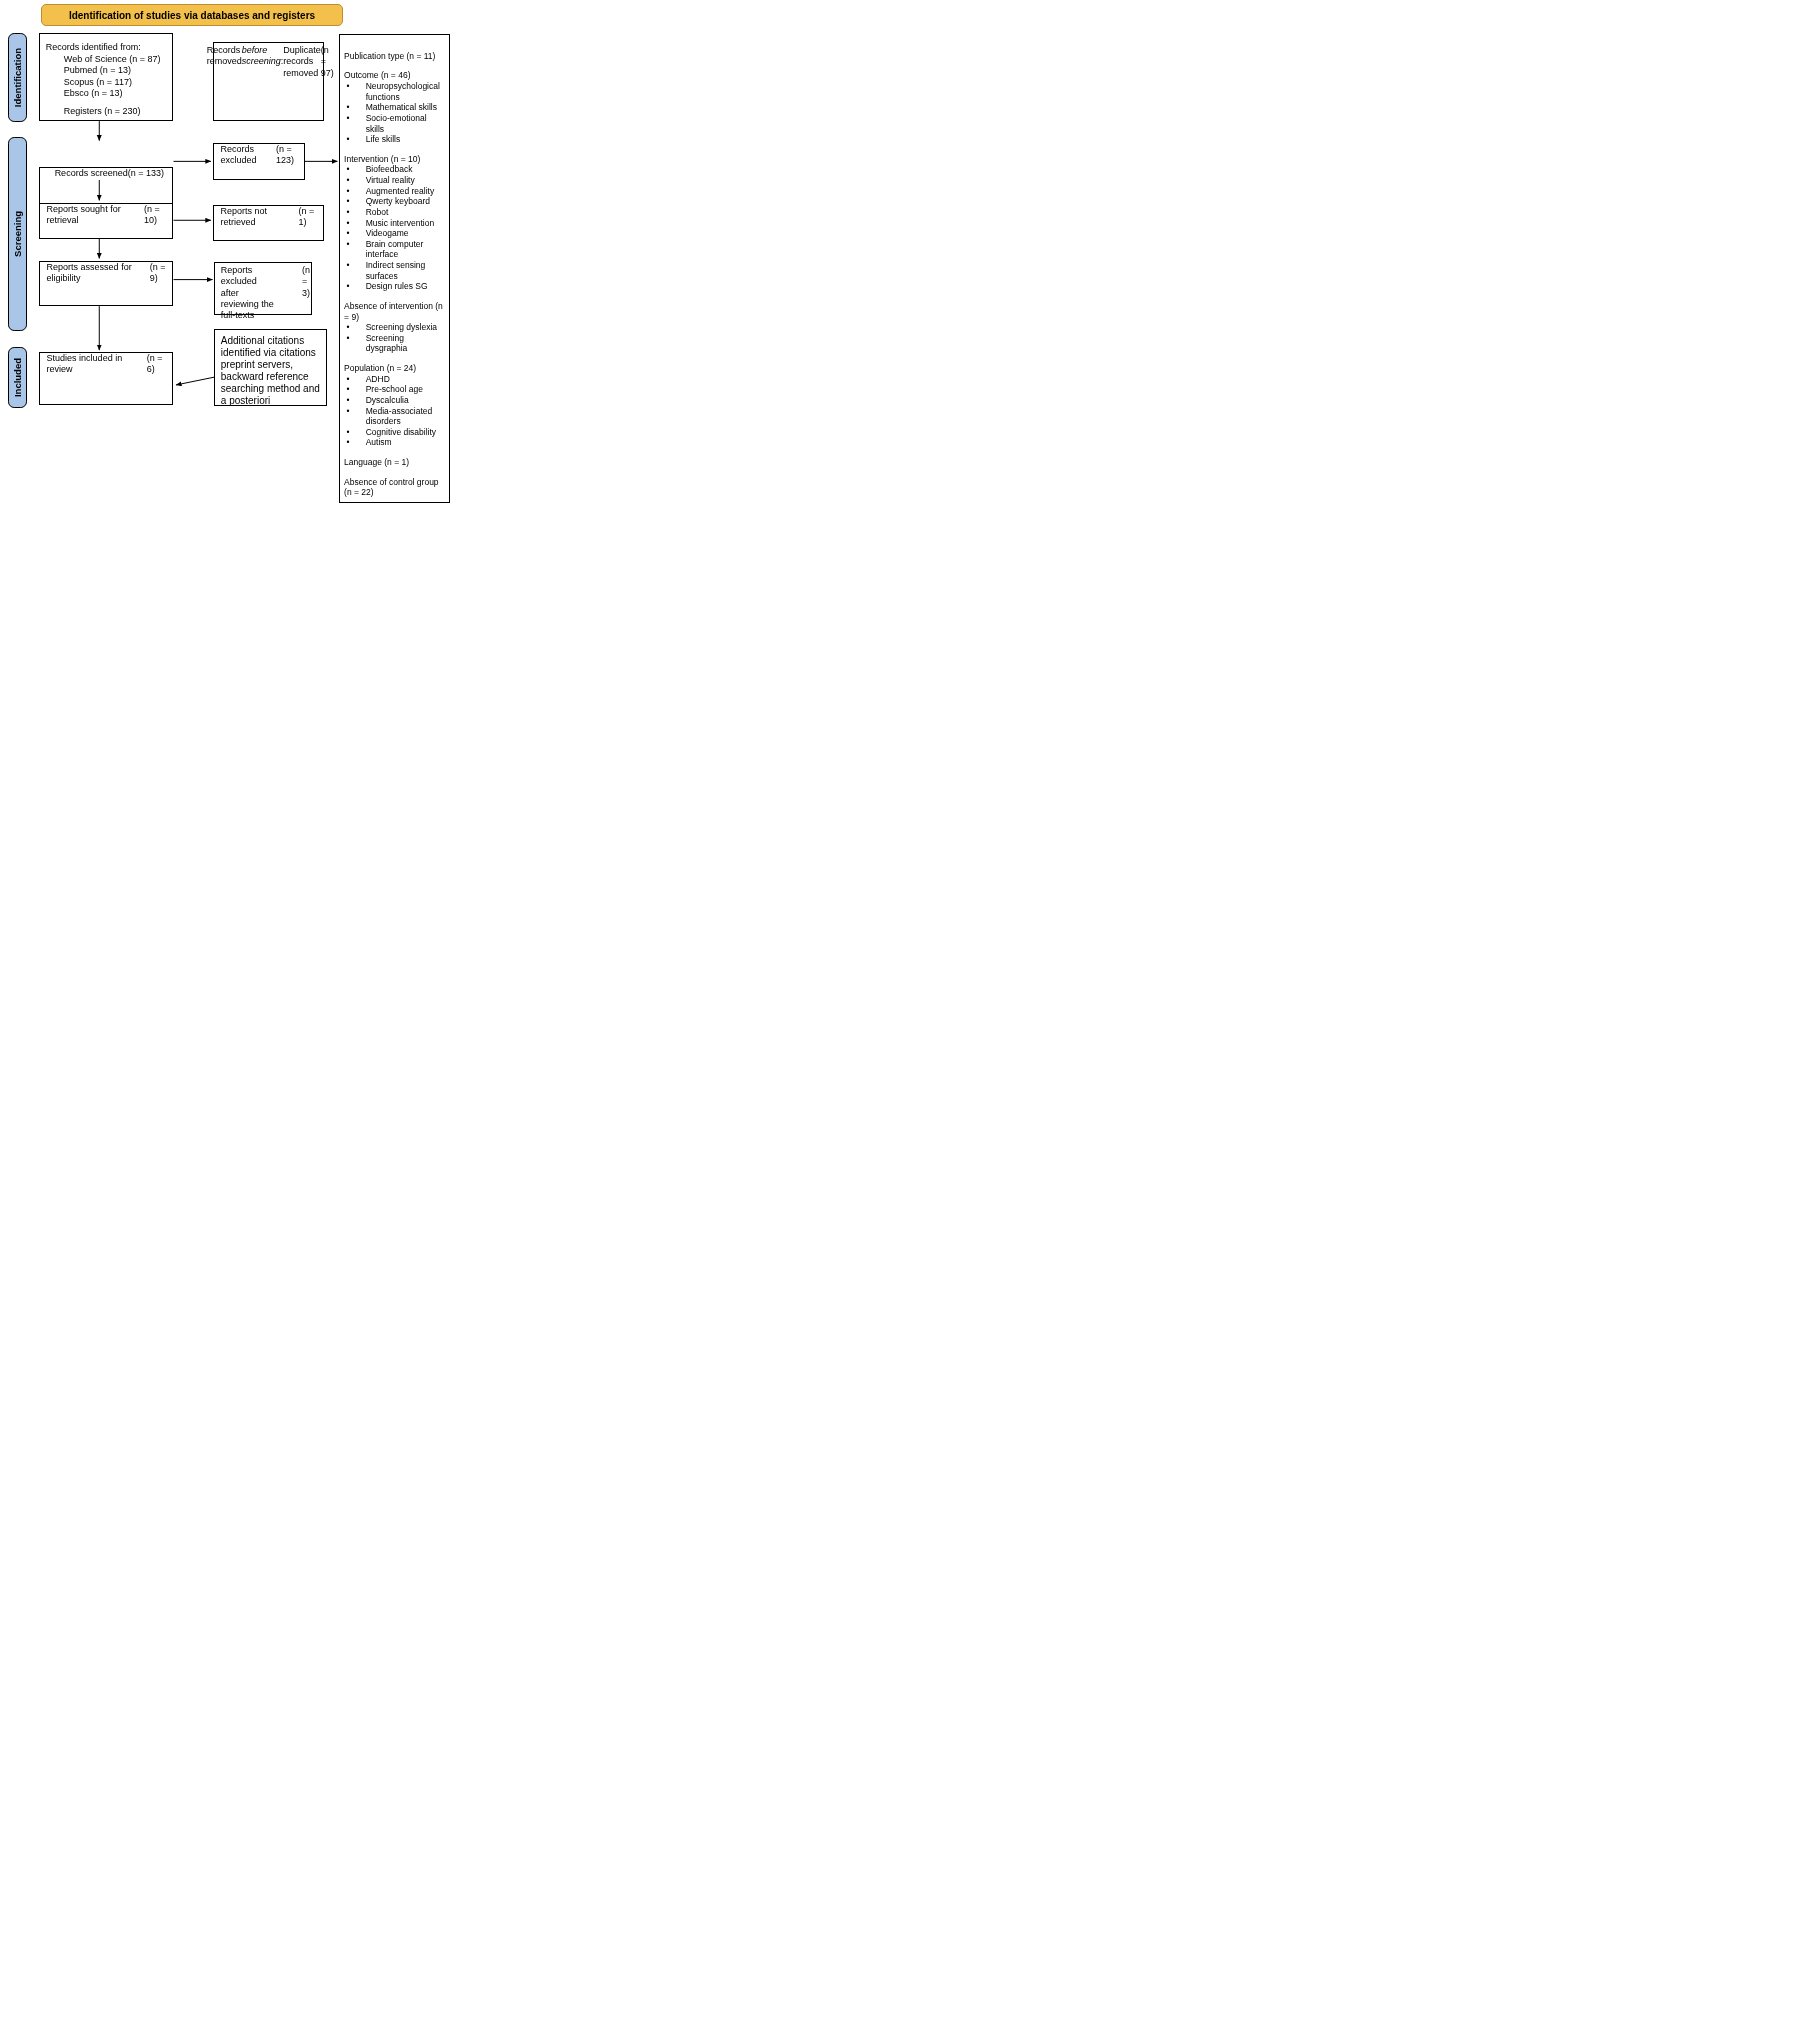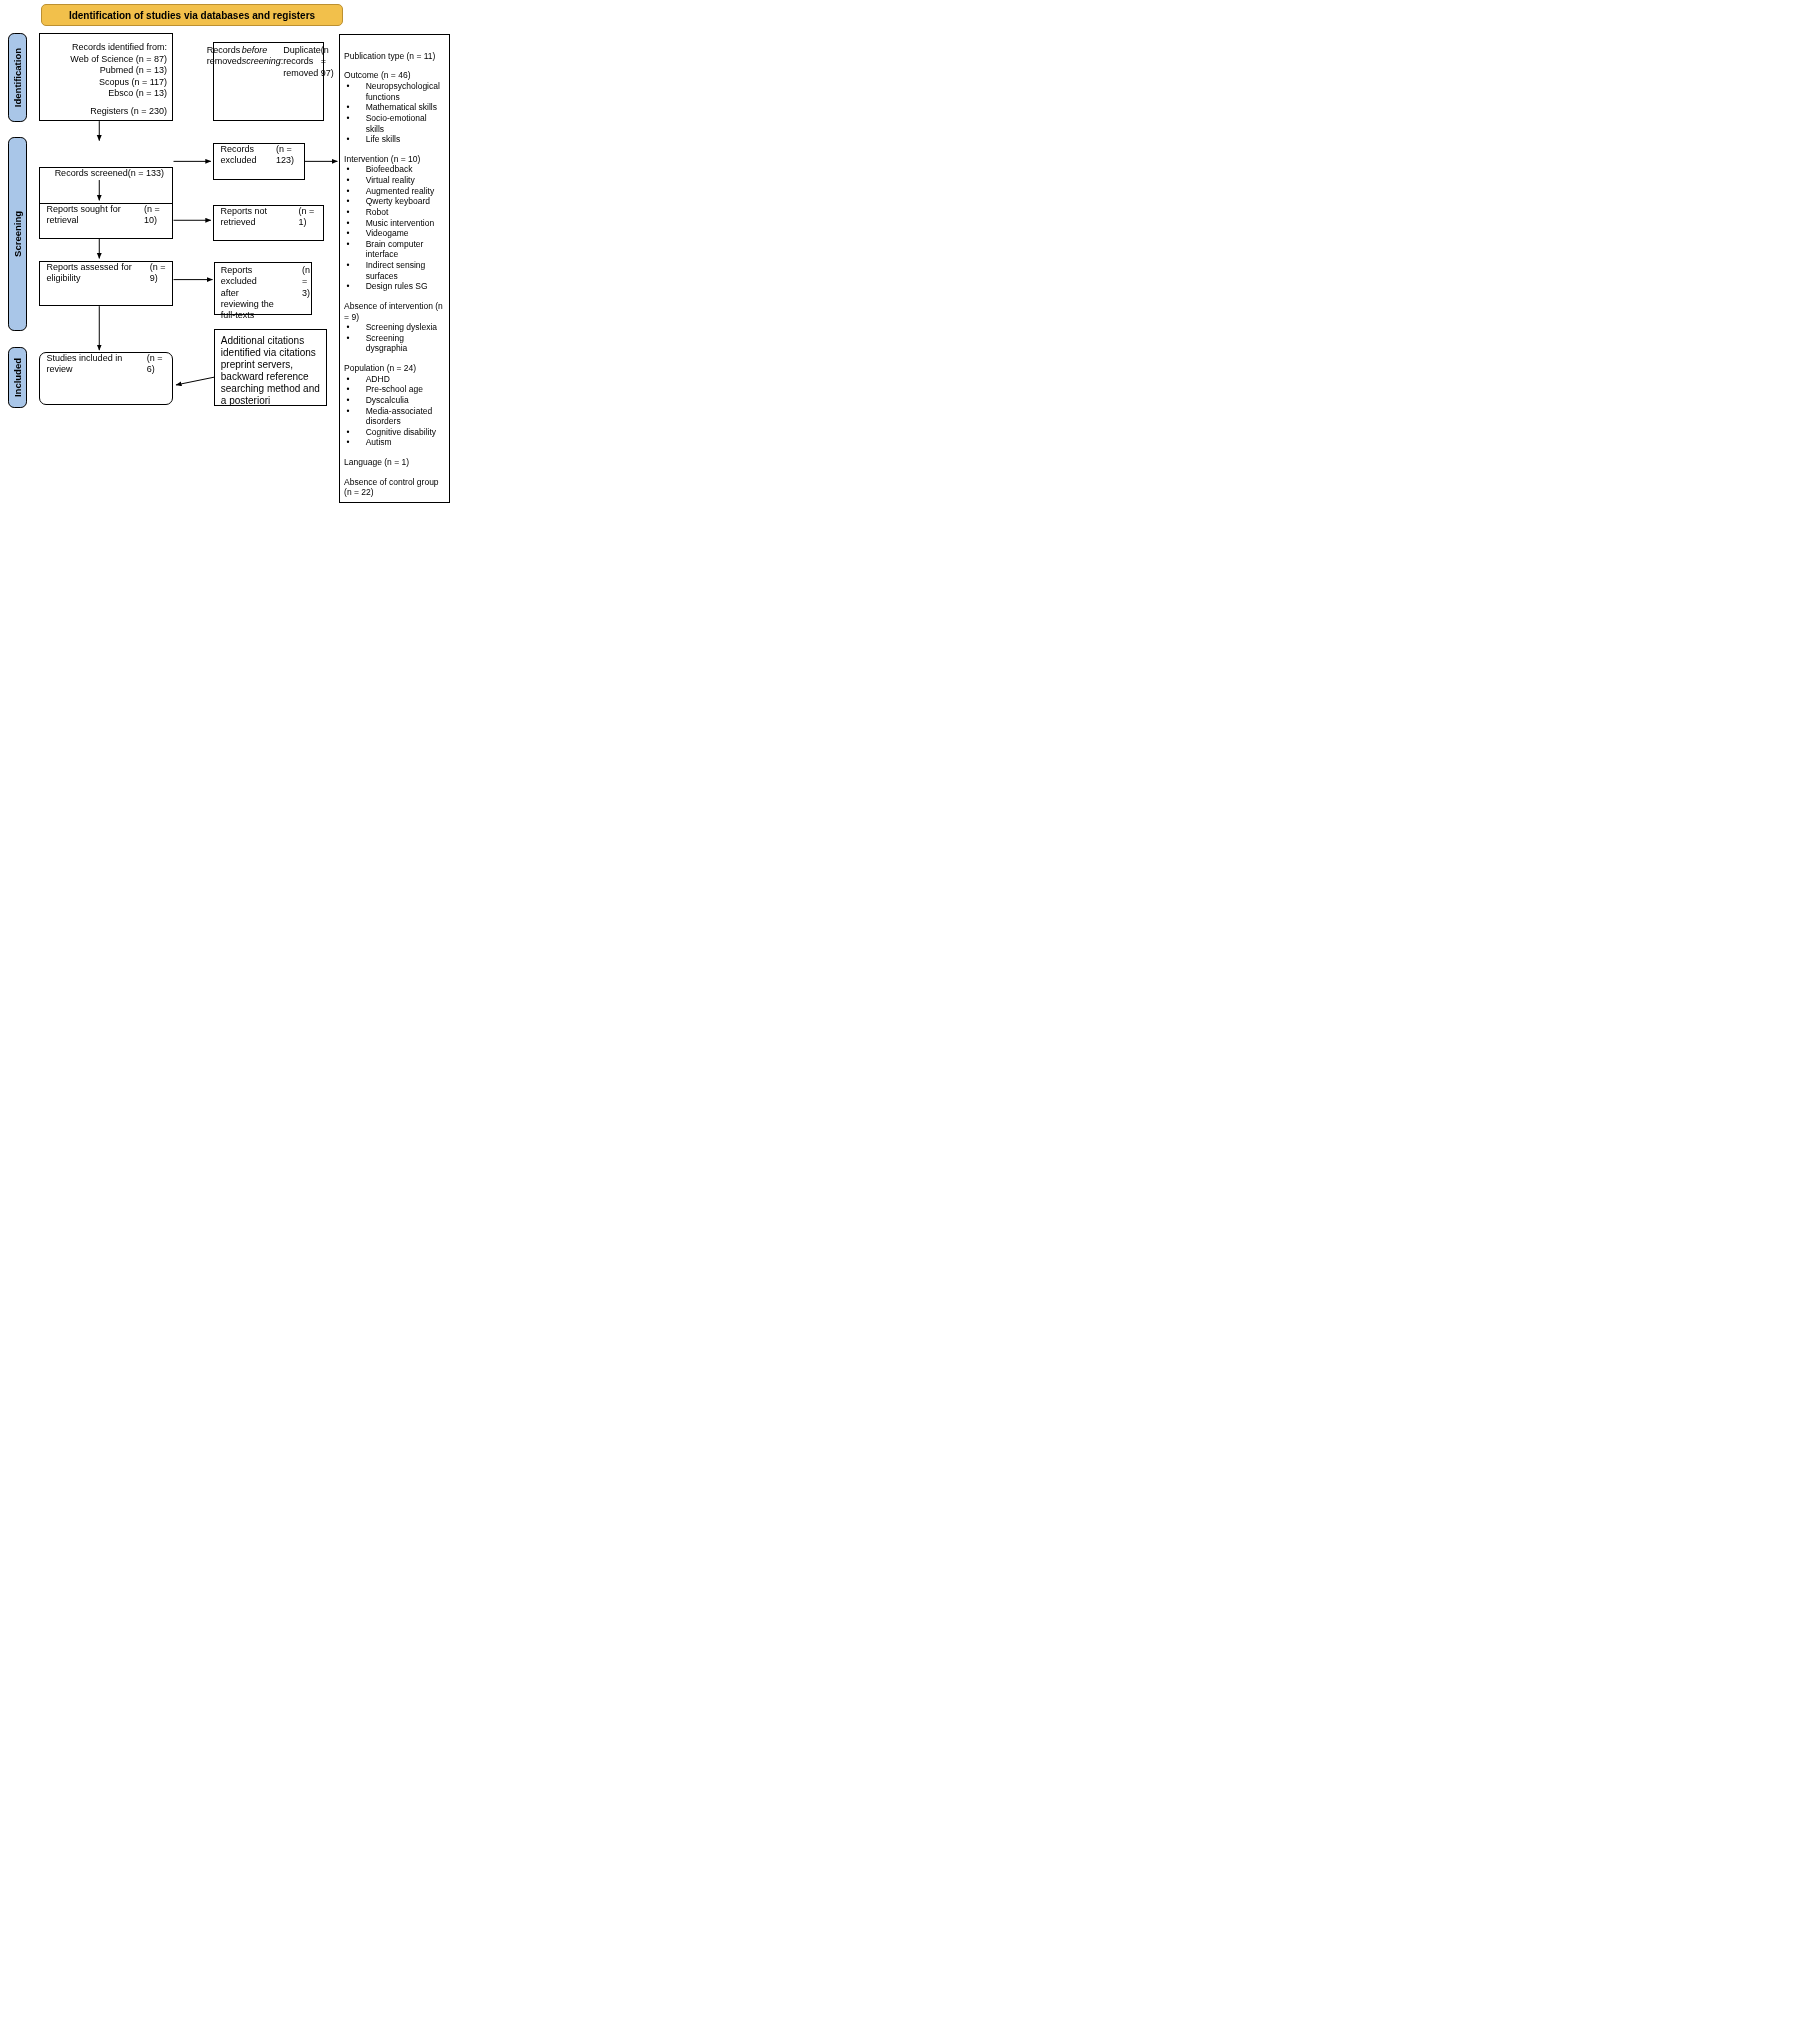--- a/index.html
+++ b/index.html
@@ -25,34 +25,34 @@
   .stage.identification { top:33px;  height:89px; }
   .stage.screening      { top:137px; height:194px; }
   .stage.included       { top:347px; height:61px; }
 
   .box {
     position:absolute; background:#fff; border:1.2px solid #000;
     box-sizing:border-box; font-size:9px; line-height:1.27;
   }
   .vcenter { display:flex; flex-direction:row; justify-content:center; }
 
-  .records-identified { left:39px; top:33px; width:134px; height:88px; padding:8.3px 5px 1.7px 5.8px;text-align:right; }
+  .records-identified { left:39px; top:33px; width:134px; height:88px; padding:8.3px 5px 1.7px 5.8px; }
   .records-identified .indent { padding-left:18px; }
   .records-identified .spacer { height:6.6px; }
 
   .records-removed { left:213px; top:42px; width:111px; height:79px; padding:1.7px 4.1px 1.7px 7.5px; }
   .records-removed .spacer { height:6.6px; }
 
   .records-screened   { left:39px;  top:143px; width:134px; height:37px;  padding-left:6.6px;margin-top:24px; }
   .records-excluded   { left:213px; top:143px; width:92px; height:37px;  padding-left:6.6px; }
   .reports-sought     { left:39px;  top:203px; width:134px; height:36px;  padding-left:6.6px; }
   .reports-notret     { left:213px; top:205px; width:111px; height:36px;  padding-left:6.6px; }
   .reports-assessed   { left:39px;  top:261px; width:134px; height:45px; padding-left:6.6px; }
   .reports-excl-full  { left:214px; top:262px; width:98px; height:53px; padding:1.7px 0.8px 1.7px 5.8px;gap:25px; }
-  .studies-included   { left:39px;  top:352px; width:134px; height:53px; padding-left:6.6px;border-radius:7px; }
+  .studies-included   { left:39px;  top:352px; width:134px; height:53px; padding-left:6.6px; }
   .additional-cit     { left:214px; top:329px; width:113px; height:77px; padding:5px 4.1px 0.8px 5.8px;
                         font-size:10px; line-height:1.2; overflow:hidden; }
 
   .rightcol {
     position:absolute; left:339px; top:34px; width:111px; height:469px;
     border:1.2px solid #000; box-sizing:border-box;
     padding:15.8px 2.5px 3.3px 4.1px; font-size:8.5px; line-height:1.25; overflow:hidden;
   }
   .rc-section { margin-bottom:9px; }
   .rc-items { list-style:none; margin:0; padding:0; }

